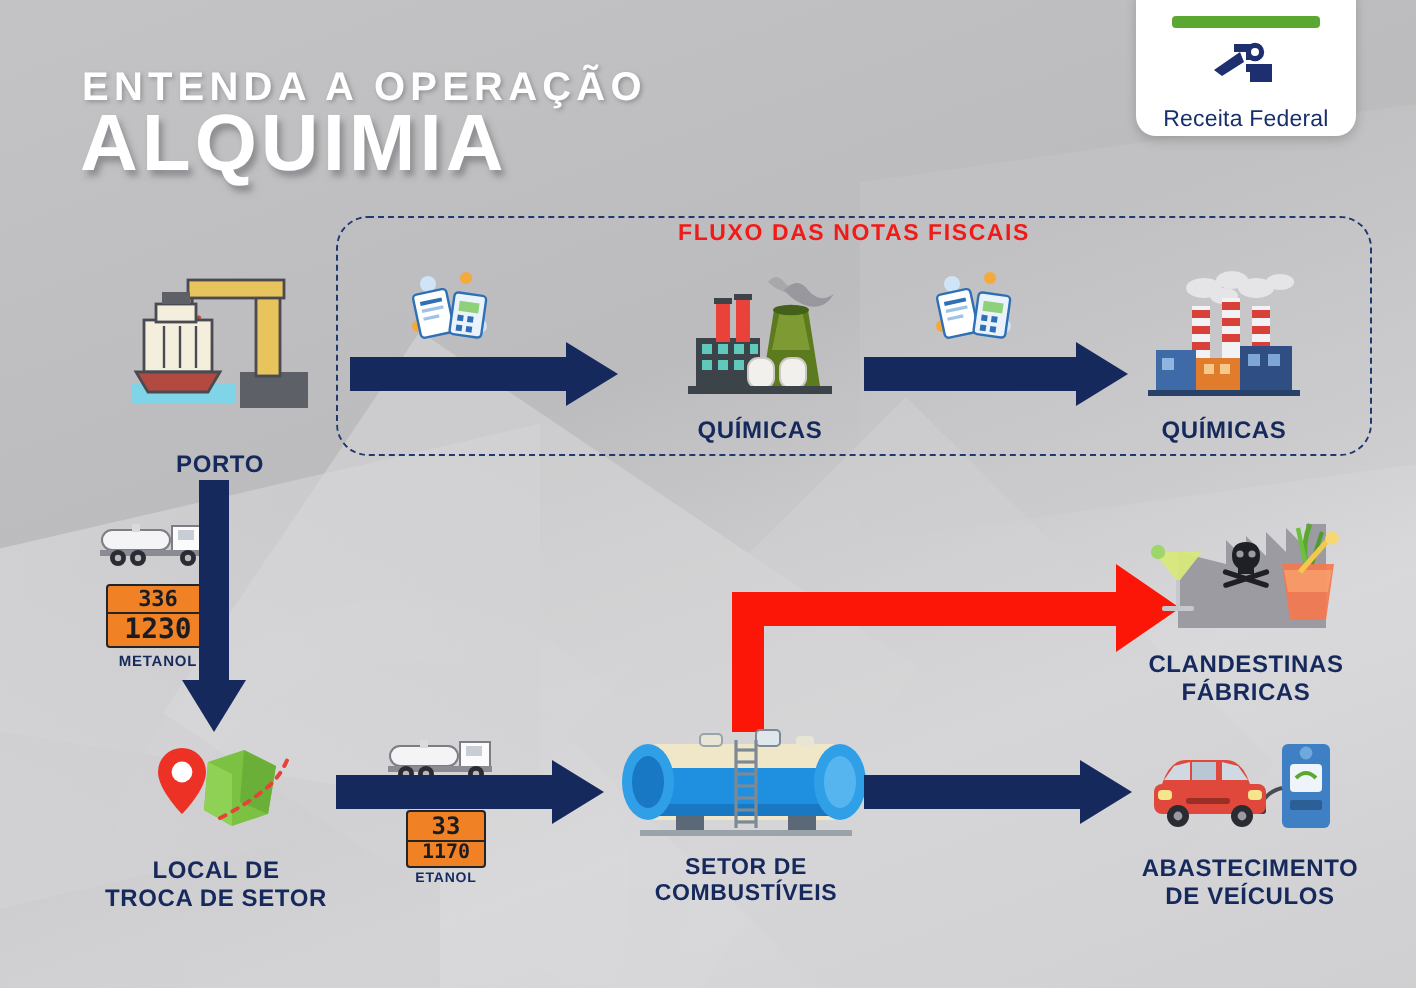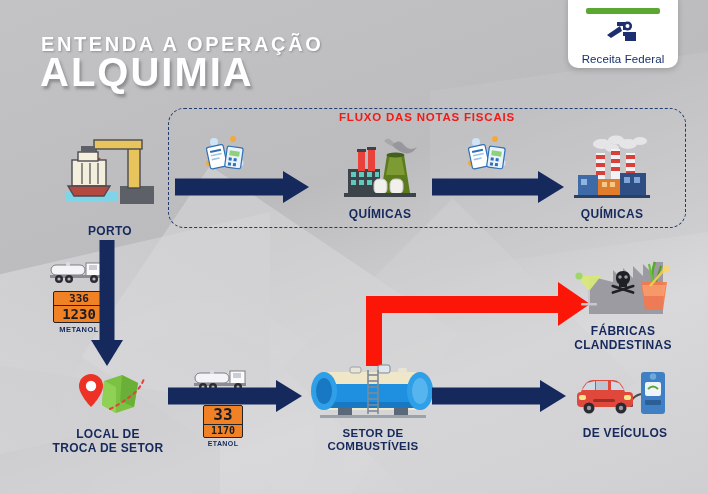--- a/index.html
+++ b/index.html
@@ -344,21 +344,21 @@
     </span>
   </div>
 
   <div class="arrow-h" style="left:168px;top:396px;width:136px;">
     <div class="shaft" style="width:112px;height:17px;"></div>
     <div class="head" style="left:108px;border-width:16px 0 16px 26px;"></div>
   </div>
 
   <div style="position:absolute;left:196px;top:405px;width:54px;text-align:center;">
     <span class="placard">
-      <span class="top" style="font-size:16px;padding:1px 7px 1px;">33</span>
+      <span class="top" style="font-size:12px;padding:1px 7px 1px;">33</span>
       <span class="bot" style="font-size:10px;padding:1px 7px 1px;">1170</span>
     </span>
     <span class="placard-name" style="font-size:7px;">ETANOL</span>
   </div>
 
   <div class="red-arrow">
     <div class="red-v"></div>
     <div class="red-h"></div>
     <div class="red-head"></div>
   </div>
@@ -425,22 +425,22 @@
           <path d="M75 33 L99 33 L97 44 L77 44 Z" fill="#f9a06e" opacity=".8"></path>
           <path d="M88 10 q-4 10 -2 20" stroke="#5aa832" stroke-width="2.4" fill="none"></path>
           <path d="M82 12 q2 10 4 18" stroke="#6dbf3e" stroke-width="2.2" fill="none"></path>
           <path d="M94 14 q-3 9 -5 16" stroke="#4f9c2c" stroke-width="2" fill="none"></path>
           <path d="M97 18 L83 34" stroke="#f2c94c" stroke-width="2.6"></path>
           <circle cx="99" cy="17" r="3.4" fill="#f7d774"></circle>
         </g>
       </svg>
     </span>
     <div class="cap" style="font-size:12px;">
+      <div>CLANDESTINAS</div>
       <div>FÁBRICAS</div>
-      <div>CLANDESTINAS</div>
     </div>
   </div>
 
   <div class="node" style="left:553px;top:368px;width:144px;">
     <span class="icon-wrap">
       <svg width="112" height="52" viewBox="0 0 112 52">
         <rect x="72" y="4" width="24" height="42" rx="3" fill="#3f7fc4"></rect>
         <rect x="76" y="14" width="16" height="14" rx="2" fill="#eef4fa"></rect>
         <path d="M79 21 q5 -5 10 0" stroke="#5aa832" stroke-width="2" fill="none"></path>
         <circle cx="84" cy="8.5" r="3.2" fill="#6fa8dc"></circle>
@@ -455,17 +455,18 @@
         <rect x="10" y="27" width="7" height="5" rx="2" fill="#f6e58a"></rect>
         <rect x="55" y="27" width="7" height="5" rx="2" fill="#f6e58a"></rect>
         <rect x="24" y="31" width="22" height="3" rx="1.5" fill="#9a2f28"></rect>
         <circle cx="20" cy="40" r="5.5" fill="#2b2b33"></circle>
           <circle cx="20" cy="40" r="2.2" fill="#9a9aa2"></circle>
         <circle cx="52" cy="40" r="5.5" fill="#2b2b33"></circle>
           <circle cx="52" cy="40" r="2.2" fill="#9a9aa2"></circle>
       </svg>
     </span>
     <div class="cap" style="font-size:12px;">
+      <div>ABASTECIMENTO</div>
       <div>DE VEÍCULOS</div>
     </div>
   </div>
 
 </div>
 
 </body></html>

